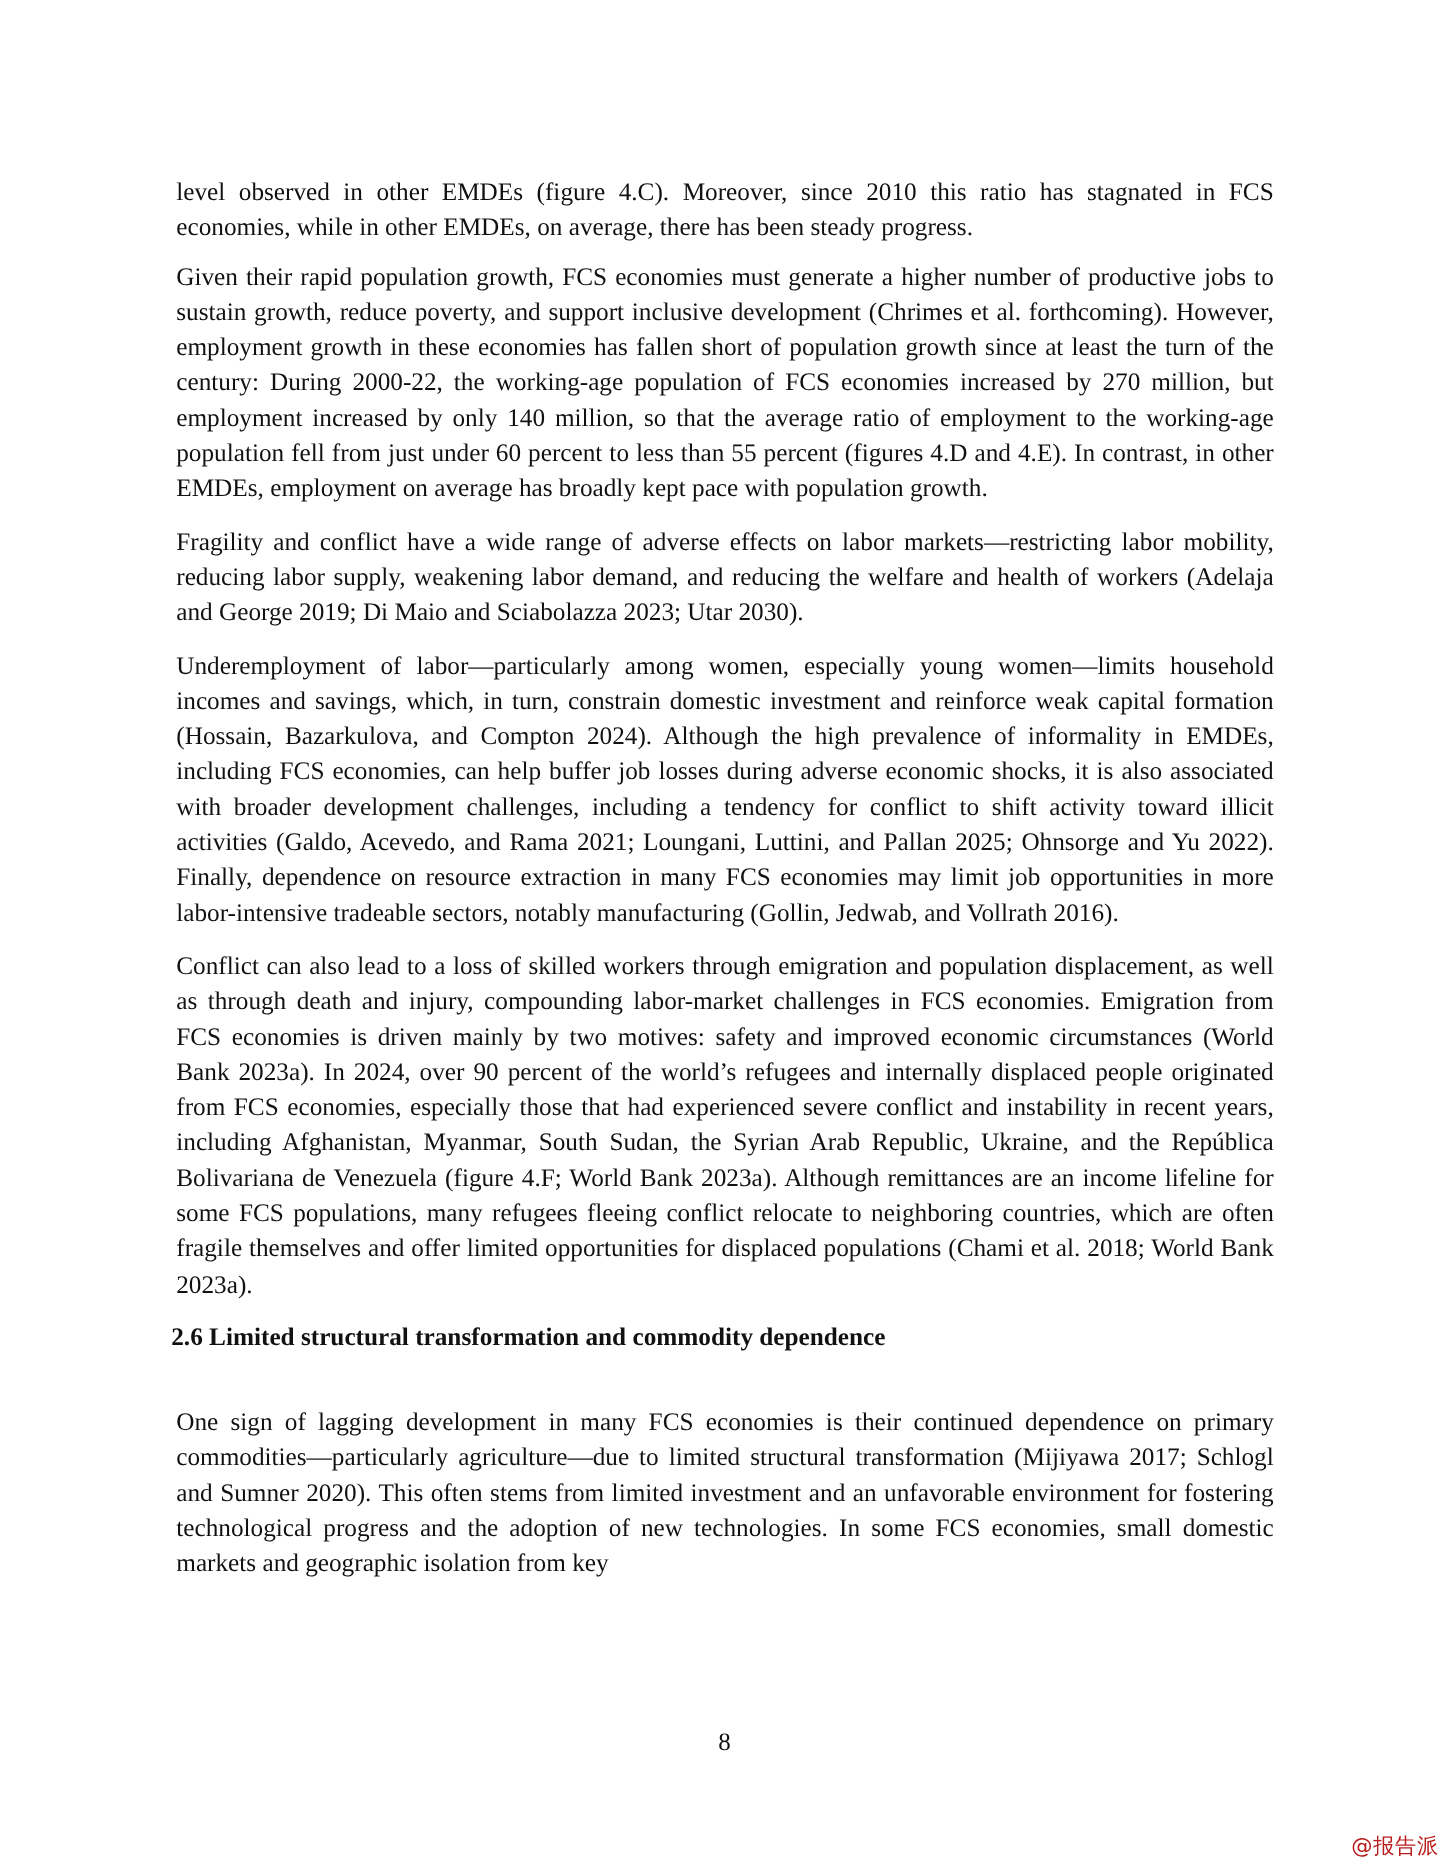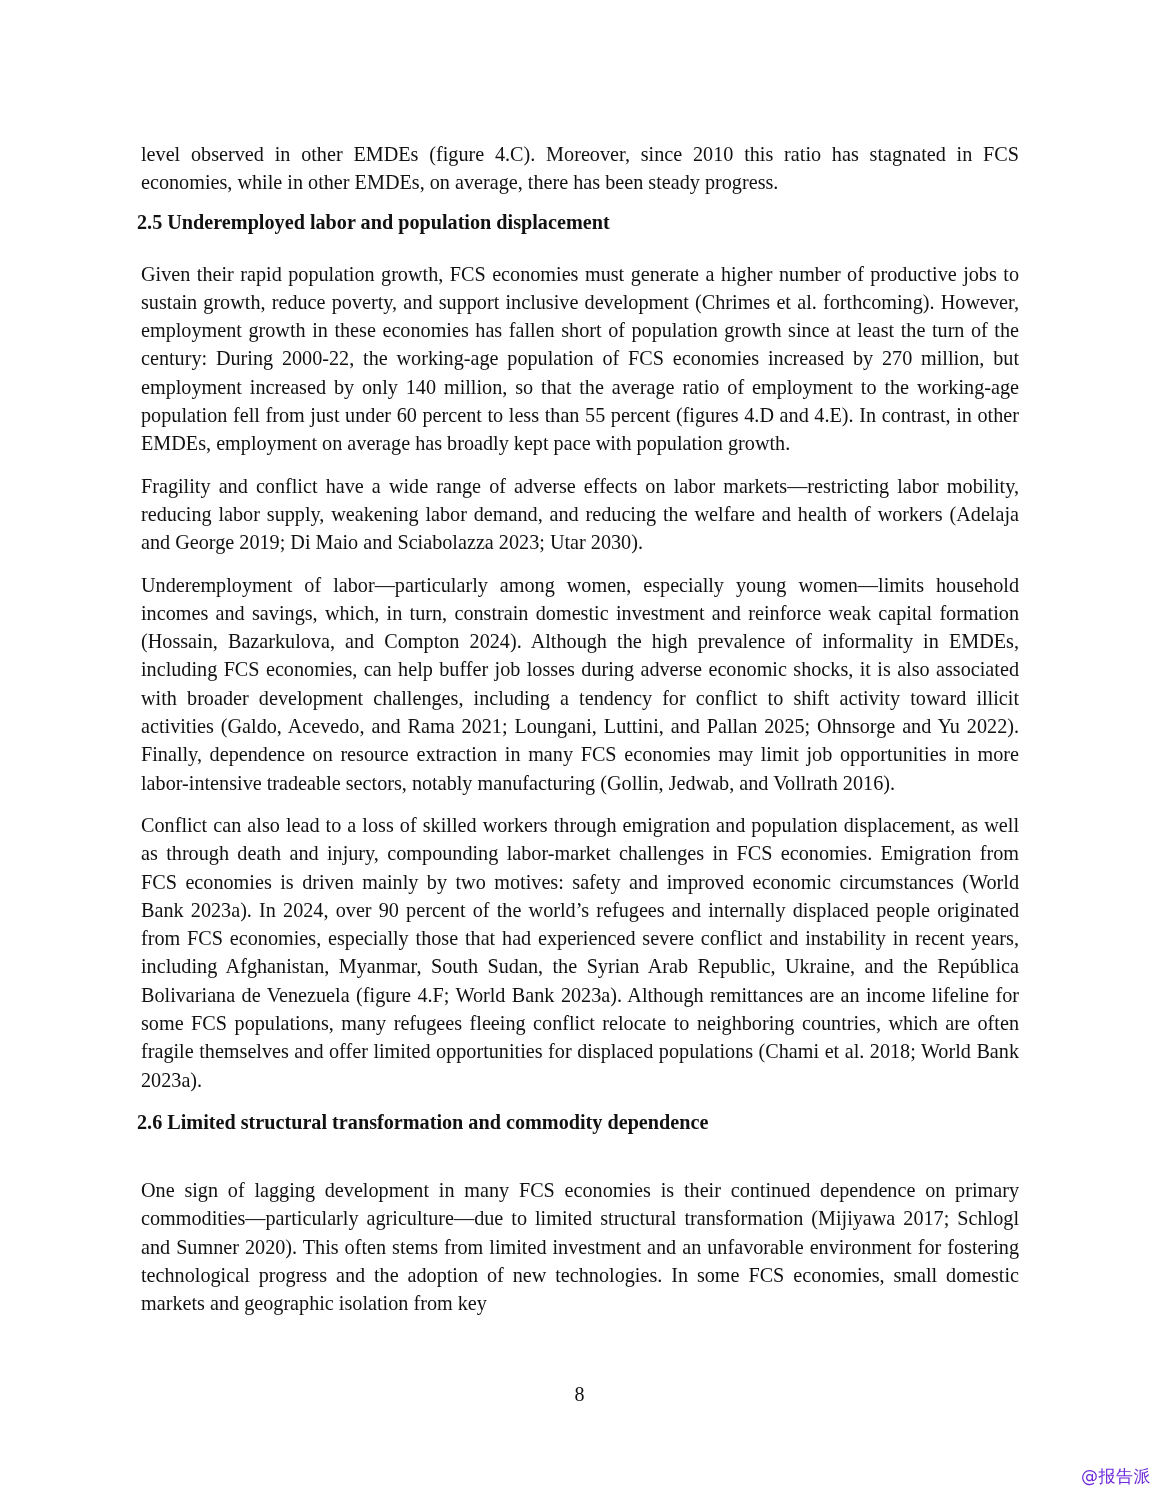--- a/index.html
+++ b/index.html
@@ -48,31 +48,30 @@
       text-align: center;
       font-size: 20px;
       line-height: 24px;
     }
     .watermark {
       position: absolute;
       right: 8px;
       bottom: 12px;
       font-family: "DejaVu Sans", sans-serif;
       font-size: 17px;
-      color: #6d28d9;
+      color: #b91c1c;
       letter-spacing: 0.5px;
     }
   </style>
 </head>
 <body>
 
 <div class="page">
   <p class="body" id="p-intro">level observed in other EMDEs (figure 4.C). Moreover, since 2010 this ratio has stagnated in FCS economies, while in other EMDEs, on average, there has been steady progress.</p>
 
-  <h2 class="section" id="h-25">2.5 Underemployed labor and population displacement</h2>
 
   <p class="body" id="p-a">Given their rapid population growth, FCS economies must generate a higher number of productive jobs to sustain growth, reduce poverty, and support inclusive development (Chrimes et al. forthcoming). However, employment growth in these economies has fallen short of population growth since at least the turn of the century: During 2000-22, the working-age population of FCS economies increased by 270 million, but employment increased by only 140 million, so that the average ratio of employment to the working-age population fell from just under 60 percent to less than 55 percent (figures 4.D and 4.E). In contrast, in other EMDEs, employment on average has broadly kept pace with population growth.</p>
   <p class="body" id="p-b">Fragility and conflict have a wide range of adverse effects on labor markets—restricting labor mobility, reducing labor supply, weakening labor demand, and reducing the welfare and health of workers (Adelaja and George 2019; Di Maio and Sciabolazza 2023; Utar 2030).</p>
   <p class="body" id="p-c">Underemployment of labor—particularly among women, especially young women—limits household incomes and savings, which, in turn, constrain domestic investment and reinforce weak capital formation (Hossain, Bazarkulova, and Compton 2024). Although the high prevalence of informality in EMDEs, including FCS economies, can help buffer job losses during adverse economic shocks, it is also associated with broader development challenges, including a tendency for conflict to shift activity toward illicit activities (Galdo, Acevedo, and Rama 2021; Loungani, Luttini, and Pallan 2025; Ohnsorge and Yu 2022). Finally, dependence on resource extraction in many FCS economies may limit job opportunities in more labor-intensive tradeable sectors, notably manufacturing (Gollin, Jedwab, and Vollrath 2016).</p>
   <p class="body" id="p-d">Conflict can also lead to a loss of skilled workers through emigration and population displacement, as well as through death and injury, compounding labor-market challenges in FCS economies. Emigration from FCS economies is driven mainly by two motives: safety and improved economic circumstances (World Bank 2023a). In 2024, over 90 percent of the world’s refugees and internally displaced people originated from FCS economies, especially those that had experienced severe conflict and instability in recent years, including Afghanistan, Myanmar, South Sudan, the Syrian Arab Republic, Ukraine, and the República Bolivariana de Venezuela (figure 4.F; World Bank 2023a). Although remittances are an income lifeline for some FCS populations, many refugees fleeing conflict relocate to neighboring countries, which are often fragile themselves and offer limited opportunities for displaced populations (Chami et al. 2018; World Bank 2023a).</p>
 
   <h2 class="section" id="h-26">2.6 Limited structural transformation and commodity dependence</h2>
 
   <p class="body" id="p-e">One sign of lagging development in many FCS economies is their continued dependence on primary commodities—particularly agriculture—due to limited structural transformation (Mijiyawa 2017; Schlogl and Sumner 2020). This often stems from limited investment and an unfavorable environment for fostering technological progress and the adoption of new technologies. In some FCS economies, small domestic markets and geographic isolation from key</p>
 </div>

